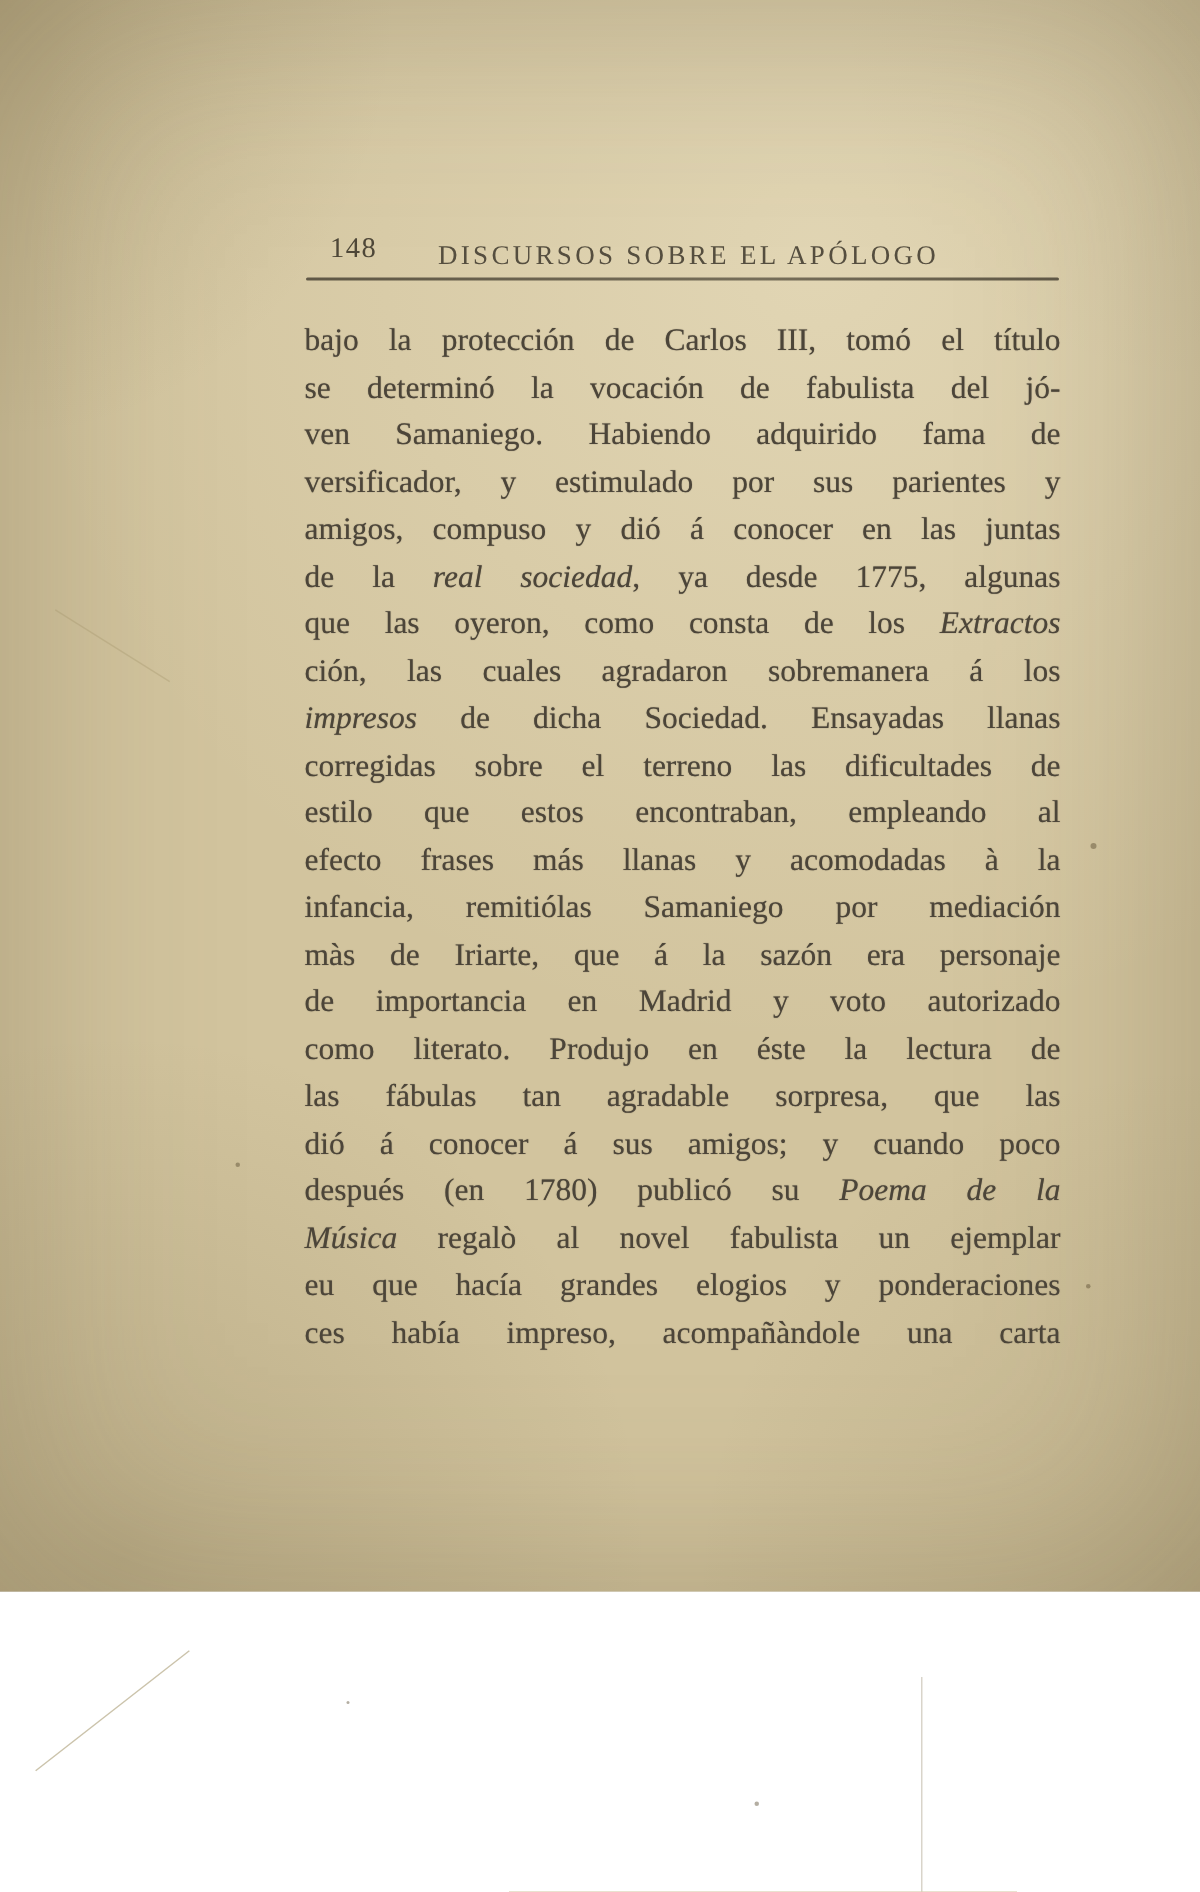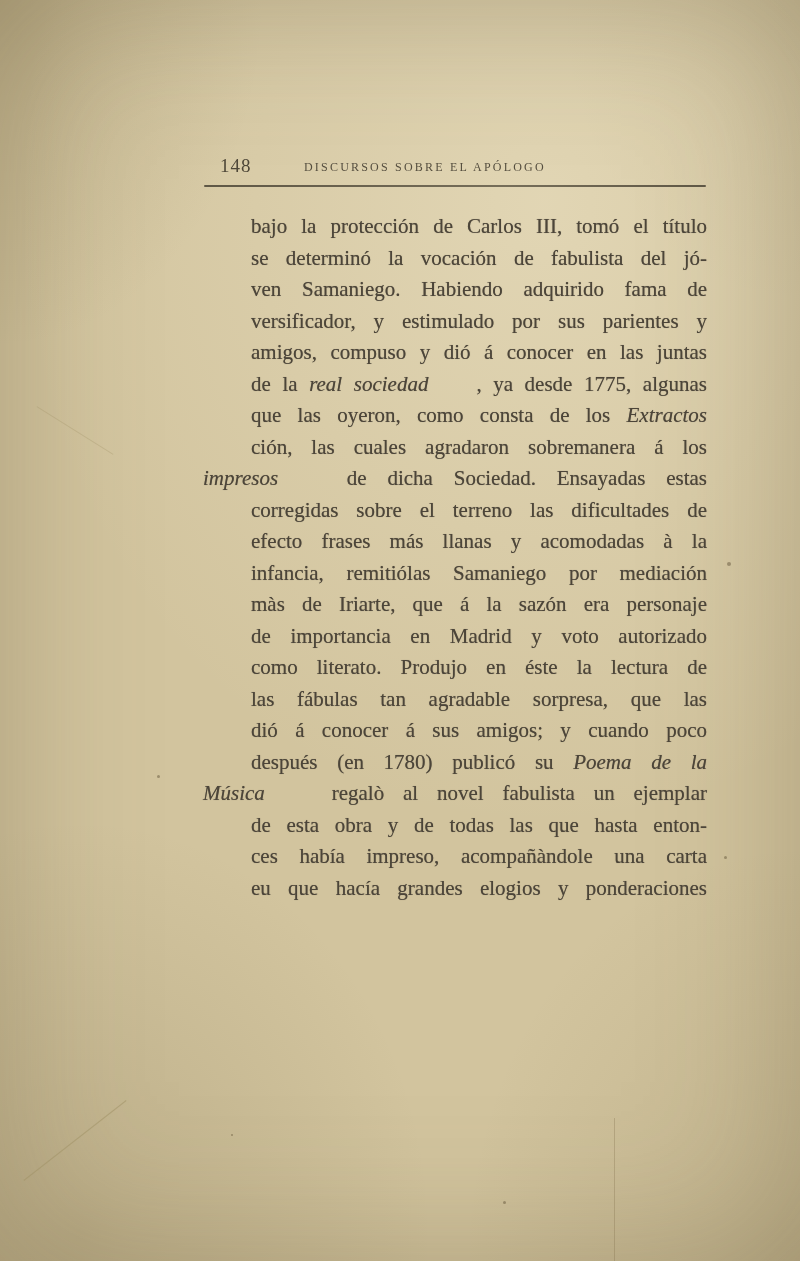--- a/index.html
+++ b/index.html
@@ -7,43 +7,43 @@
     padding: 0;
     width: 800px;
     height: 1261px;
     overflow: hidden;
     font-family: "Liberation Serif", "DejaVu Serif", serif;
   }
   .paper {
     position: absolute;
     inset: 0;
     width: 800px;
-    height: 1261px;
+    height: 1061px;
     background:
       radial-gradient(120% 90% at 68% 16%, rgba(238,228,198,0.55) 0%, rgba(238,228,198,0) 55%),
       radial-gradient(80% 60% at 10% 98%, rgba(108,94,58,0.20) 0%, rgba(108,94,58,0) 55%),
       radial-gradient(70% 55% at 100% 100%, rgba(108,94,58,0.16) 0%, rgba(108,94,58,0) 60%),
       radial-gradient(60% 50% at 0% 0%, rgba(108,94,58,0.22) 0%, rgba(108,94,58,0) 55%),
       radial-gradient(50% 40% at 100% 0%, rgba(108,94,58,0.10) 0%, rgba(108,94,58,0) 60%),
       #d2c49e;
     box-shadow: inset 0 0 150px rgba(96,84,52,0.35);
   }
   .pagenum {
     position: absolute;
     left: 220px;
     top: 155px;
     font-size: 19px;
     letter-spacing: 1px;
     color: #4e4738;
   }
   .running {
     position: absolute;
-    left: 304px;
+    left: 292px;
     top: 160px;
-    font-size: 12px;
+    font-size: 18px;
     letter-spacing: 2.2px;
     color: #554e3f;
     white-space: nowrap;
   }
   .rule {
     position: absolute;
     left: 204px;
     top: 185px;
     width: 502px;
     height: 2px;
@@ -61,21 +61,21 @@
     text-shadow: 0 0 0.7px rgba(76,69,57,0.65);
   }
   .line {
     text-align: justify;
     text-align-last: justify;
     white-space: normal;
     height: 31.5px;
     overflow: visible;
   }
   .it { font-style: italic; }
-  .rm { font-style: normal; margin-left: 48px; }
+  .rm { font-style: normal; }
   .speck {
     position: absolute;
     border-radius: 50%;
     background: rgba(88,76,48,0.45);
   }
   .scratch {
     position: absolute;
     background: rgba(160,145,102,0.55);
   }
   .crease {
@@ -97,34 +97,34 @@
 
   <div class="bodytext" id="body-text">
       <div class="line"><span class="rm">bajo la protección de Carlos III, tomó el título</span></div>
       <div class="line"><span class="rm">se determinó la vocación de fabulista del jó-</span></div>
       <div class="line"><span class="rm">ven Samaniego. Habiendo adquirido fama de</span></div>
       <div class="line"><span class="rm">versificador, y estimulado por sus parientes y</span></div>
       <div class="line"><span class="rm">amigos, compuso y dió á conocer en las juntas</span></div>
       <div class="line"><span class="rm">de la </span><span class="it">real sociedad</span><span class="rm">, ya desde 1775, algunas</span></div>
       <div class="line"><span class="rm">que las oyeron, como consta de los </span><span class="it">Extractos</span></div>
       <div class="line"><span class="rm">ción, las cuales agradaron sobremanera á los</span></div>
-      <div class="line"><span class="it">impresos</span><span class="rm"> de dicha Sociedad. Ensayadas estas</span></div>
+      <div class="line"><span class="it">impresos</span><span class="rm"> de dicha Sociedad. Ensayadas llanas</span></div>
       <div class="line"><span class="rm">corregidas sobre el terreno las dificultades de</span></div>
+      <div class="line"><span class="rm">estilo que estos encontraban, empleando al</span></div>
       <div class="line"><span class="rm">efecto frases más llanas y acomodadas à la</span></div>
       <div class="line"><span class="rm">infancia, remitiólas Samaniego por mediación</span></div>
       <div class="line"><span class="rm">màs de Iriarte, que á la sazón era personaje</span></div>
       <div class="line"><span class="rm">de importancia en Madrid y voto autorizado</span></div>
       <div class="line"><span class="rm">como literato. Produjo en éste la lectura de</span></div>
       <div class="line"><span class="rm">las fábulas tan agradable sorpresa, que las</span></div>
       <div class="line"><span class="rm">dió á conocer á sus amigos; y cuando poco</span></div>
       <div class="line"><span class="rm">después (en 1780) publicó su </span><span class="it">Poema de la</span></div>
       <div class="line"><span class="it">Música</span><span class="rm"> regalò al novel fabulista un ejemplar</span></div>
-      <div class="line"><span class="rm">de esta obra y de todas las que hasta enton-</span></div>
+      <div class="line"><span class="rm">eu que hacía grandes elogios y ponderaciones</span></div>
       <div class="line"><span class="rm">ces había impreso, acompañàndole una carta</span></div>
-      <div class="line"><span class="rm">eu que hacía grandes elogios y ponderaciones</span></div>
     </div>
 
   <div class="speck" style="left:727px; top:562px; width:4px; height:4px;"></div>
   <div class="speck" style="left:157px; top:775px; width:3px; height:3px;"></div>
   <div class="speck" style="left:503px; top:1201px; width:3px; height:3px;"></div>
   <div class="speck" style="left:724px; top:856px; width:3px; height:3px;"></div>
   <div class="speck" style="left:231px; top:1134px; width:2px; height:2px;"></div>
   <div class="scratch" style="left:10px; top:1140px; width:130px; height:1px; transform:rotate(-38deg);"></div>
   <div class="scratch" style="left:30px; top:430px; width:90px; height:1px; transform:rotate(32deg); opacity:0.6;"></div>
   <div class="crease" style="left:614px; top:1118px; height:143px;"></div>

